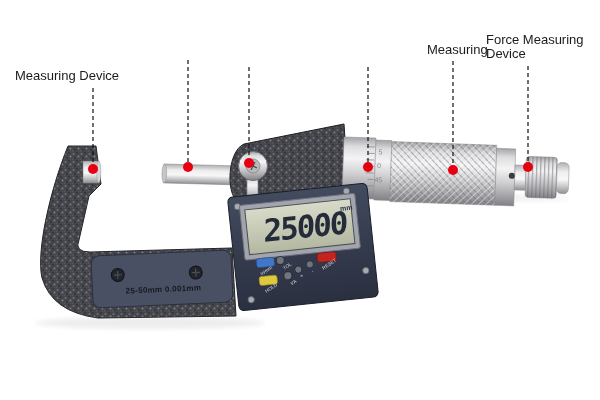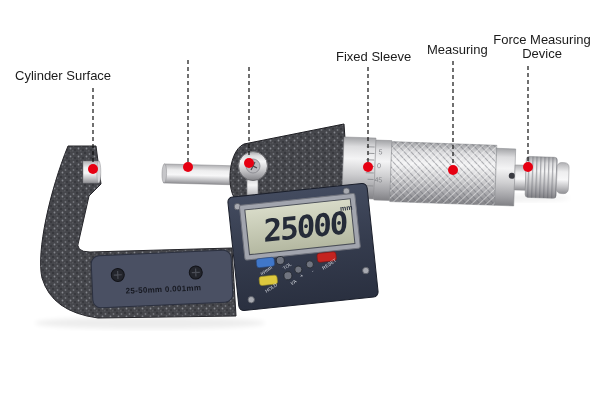--- a/index.html
+++ b/index.html
@@ -1,20 +1,20 @@
 <!DOCTYPE html>
 <html><head>
 <meta charset="utf-8">
 <style>
   html,body{margin:0;padding:0;}
   .stage{position:relative;width:600px;height:400px;background:#ffffff;overflow:hidden;
          font-family:"Liberation Sans",sans-serif;}
   .stage svg{position:absolute;left:0;top:0;}
   .part-label{position:absolute;color:#1b1b1b;font-size:13px;line-height:1.1;white-space:nowrap;}
-  .part-label.wrap{white-space:normal;text-align:center;width:112px;}
+  .part-label.wrap{white-space:normal;width:112px;}
   .lcd-digits{font-family:"DejaVu Sans Mono",monospace;}
   .btn-label{font-family:"Liberation Sans",sans-serif;}
 </style>
 </head>
 <body>
 
 <div class="stage">
 
   <svg width="600" height="400" viewBox="0 0 600 400">
     <defs>
@@ -165,18 +165,17 @@
     <g>
       <circle cx="93" cy="169" r="5" fill="#e60012"></circle>
       <circle cx="188" cy="167" r="5" fill="#e60012"></circle>
       <circle cx="249" cy="163" r="5" fill="#e60012"></circle>
       <circle cx="368" cy="167" r="5" fill="#e60012"></circle>
       <circle cx="453" cy="170" r="5" fill="#e60012"></circle>
       <circle cx="528" cy="167" r="5" fill="#e60012"></circle>
     </g>
   </svg>
 
-  <div class="part-label" style="left:15px;top:69px;">Cylinder Surface</div>
-  <div class="part-label" style="left:336px;top:50px;">Fixed Sleeve</div>
+  <div class="part-label" style="left:15px;top:69px;">Measuring Device</div>
   <div class="part-label" style="left:427px;top:43px;">Measuring</div>
   <div class="part-label wrap" style="left:486px;top:33px;">Force Measuring Device</div>
 
 </div>
 
 </body></html>

